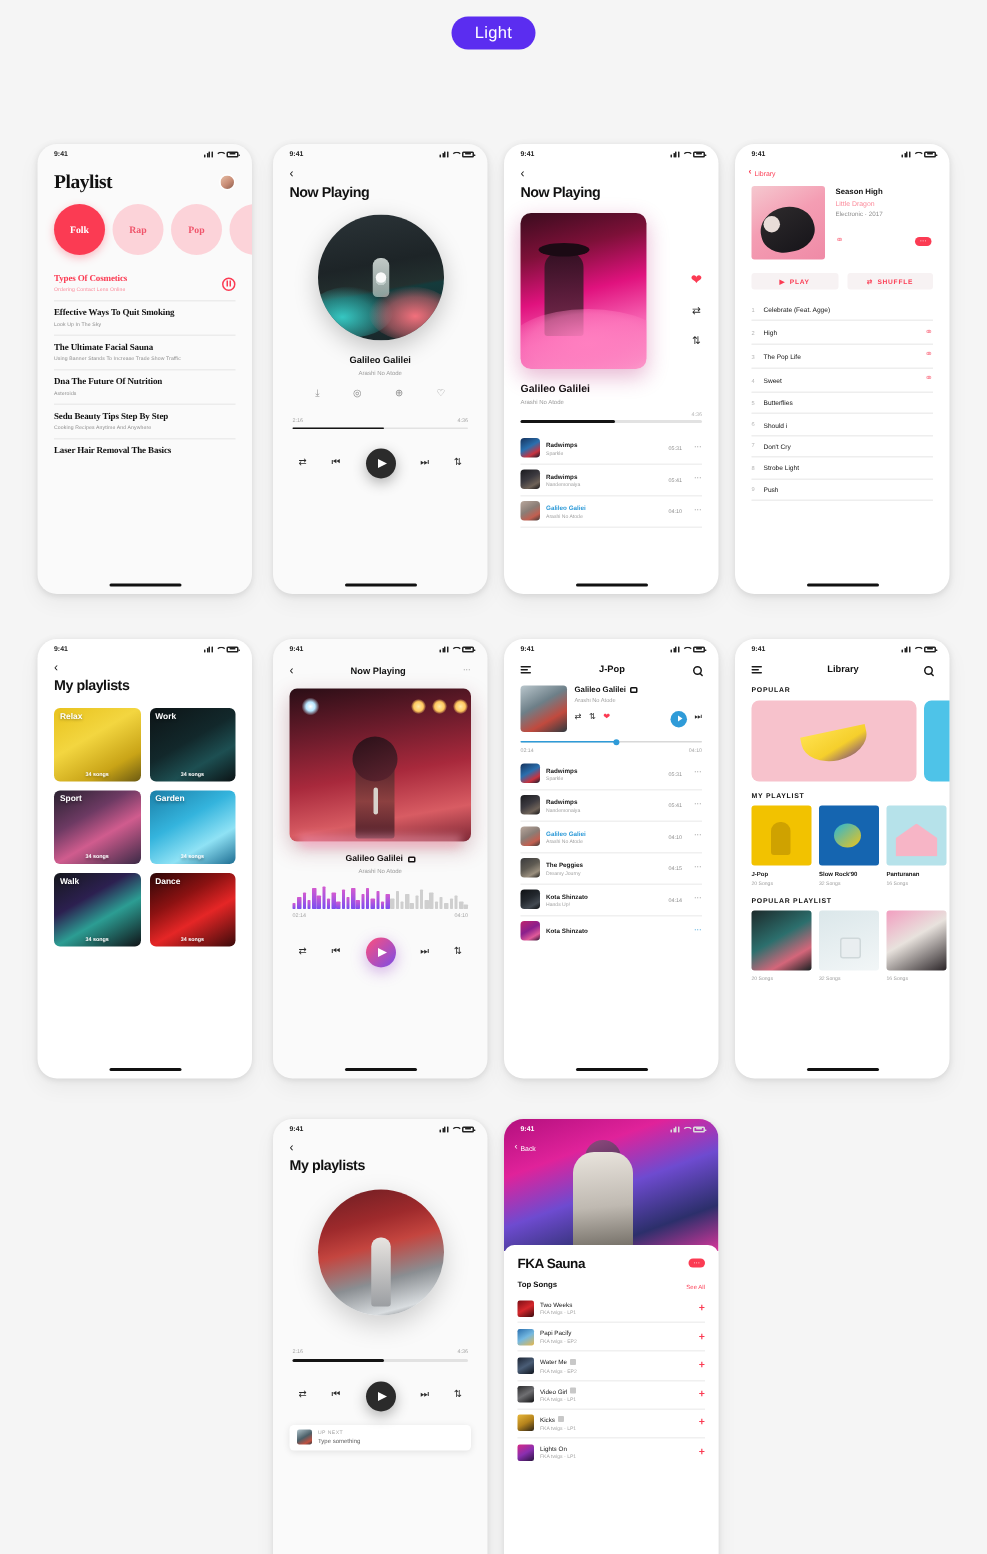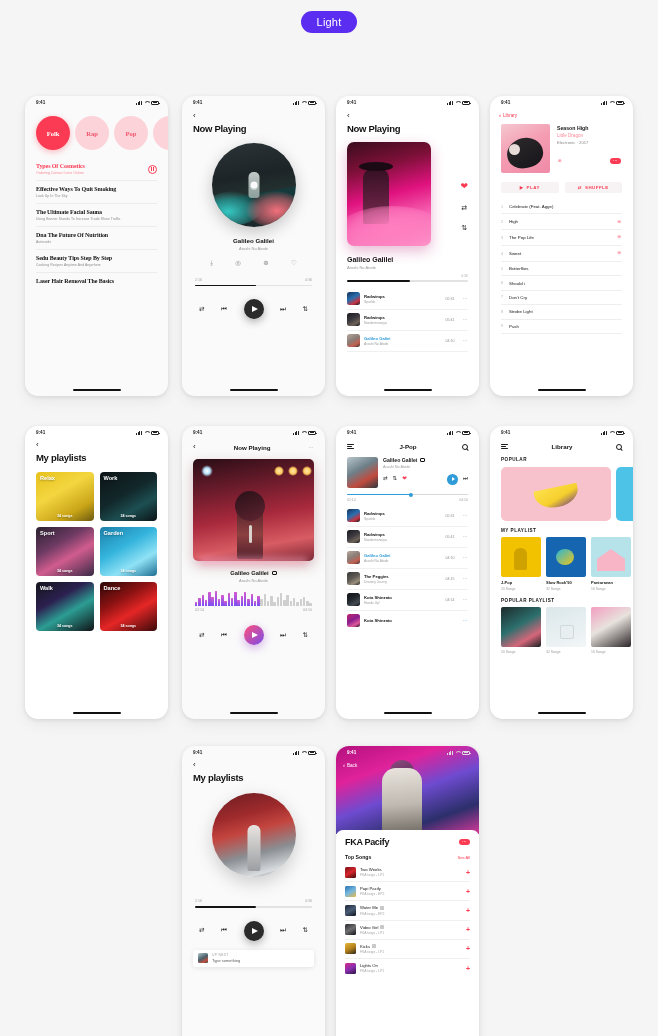--- a/index.html
+++ b/index.html
@@ -295,20 +295,24 @@
         <span class="sig">
             <i></i>
             <i></i>
             <i></i>
             <i></i>
           </span>
         <span class="wifi"></span>
         <span class="batt"></span>
       </span>
     </div>
+    <div class="p1-head">
+      <div class="p1-title">Playlist</div>
+      <div class="avatar"></div>
+    </div>
     <div class="chips">
       <div class="chip active">Folk</div>
       <div class="chip dim">Rap</div>
       <div class="chip dim">Pop</div>
       <div class="chip dim"></div>
     </div>
     <div class="p1-list">
       <div class="p1-row feat">
         <div>
           <div class="p1-rt">Types Of Cosmetics</div>
@@ -918,21 +922,21 @@
       </div>
       <div class="head"></div>
       <div class="person"></div>
       <div class="fk-back">
         <span class="chev">‹</span>
         <span>Back</span>
       </div>
     </div>
     <div class="fk-sheet">
       <div class="fk-th">
-        <span class="fk-name">FKA Pacify</span>
+        <span class="fk-name">FKA Sauna</span>
         <span class="more-pill">⋯</span>
       </div>
       <div class="fk-top">
         <span class="lb">Top Songs</span>
         <span class="sa">See All</span>
       </div>
       <div class="fk-row">
         <div class="th t1"></div>
         <div style="flex:1">
           <div class="nm">Two Weeks</div>

